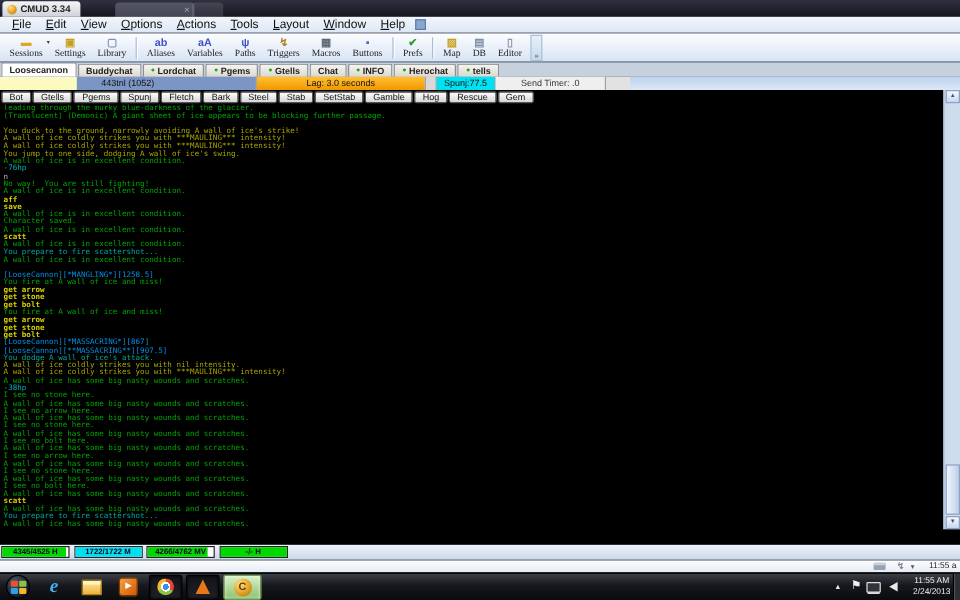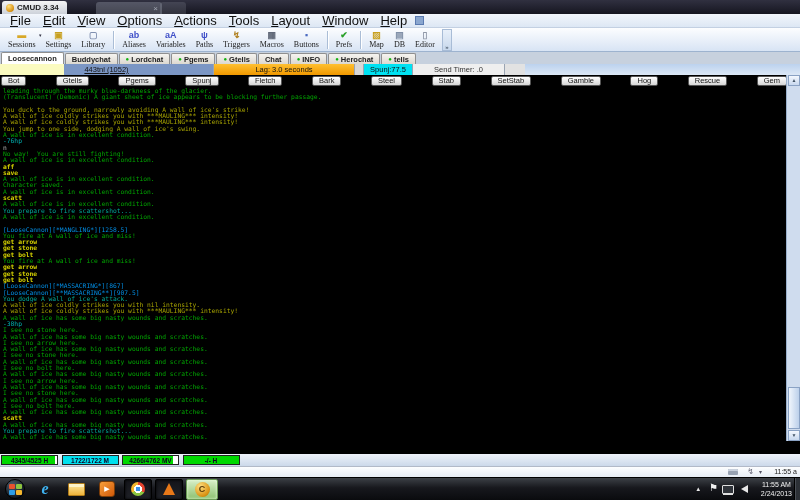--- a/index.html
+++ b/index.html
@@ -17,21 +17,21 @@
   .ghost-tab{position:absolute;left:96px;top:2px;width:58px;height:12px;border-radius:3px 3px 0 0;
     background:rgba(190,198,212,.28);color:rgba(230,235,245,.55);font-size:8px;
     display:flex;align-items:center;justify-content:flex-end;padding:0 4px;}
   .ghost-stub{position:absolute;left:160px;top:2px;width:26px;height:12px;border-radius:3px 3px 0 0;
     background:rgba(190,198,212,.16);}
 
   
   .menubar{position:absolute;left:0;top:14px;width:800px;height:14px;
     background:linear-gradient(#f2f6fc,#dde7f4);border-bottom:1px solid #c3d0e2;
     display:flex;align-items:center;padding-left:4px;box-sizing:border-box;}
-  .menu-item{font-size:13px;color:#111;padding:0 6px;line-height:13px;cursor:default;}
+  .menu-item{font-size:10px;color:#111;padding:0 6px;line-height:13px;cursor:default;}
   .menu-item u{text-decoration:underline;}
   .menu-grip{width:7px;height:7px;margin-left:2px;background:#8aa6cf;border:1px solid #5a7ab0;}
 
   
   .toolbar{position:absolute;left:0;top:28px;width:800px;height:24px;
     background:linear-gradient(#fcfdff,#d8e4f4);border-bottom:1px solid #9db3cf;
     display:flex;align-items:center;padding-left:3px;box-sizing:border-box;}
   .tool{display:flex;flex-direction:column;align-items:center;justify-content:center;
     padding:0 5px;height:22px;position:relative;}
   .tool-ico{font-size:9px;line-height:10px;height:10px;font-weight:bold;}
@@ -51,30 +51,30 @@
   .stab.active{background:#fff;height:12px;}
   .tabdot{color:#12b212;font-size:6px;line-height:6px;}
 
   
   .statusrow{position:absolute;left:0;top:64px;width:800px;height:11px;background:#e2e2e2;}
   .seg{position:absolute;top:0;height:11px;font-size:7.5px;color:#111;
     display:flex;align-items:center;justify-content:center;box-sizing:border-box;
     border-right:1px solid #9aa4b2;overflow:hidden;white-space:nowrap;}
   .seg-tnl{left:0;width:214px;background:#7b96c4;}
   .seg-tnl .fillpart{position:absolute;left:0;top:0;bottom:0;width:64px;background:#fbfbc0;}
-  .seg-tnl span{position:relative;text-decoration:underline;}
+  .seg-tnl span{position:relative;}
   .seg-lag{left:214px;width:141px;background:linear-gradient(#ffc030,#f09800);}
   .seg-gapA{left:355px;width:9px;background:#d8d8d8;}
   .seg-save{left:364px;width:49px;background:#00e2f2;}
   .seg-send{left:413px;width:92px;background:#efefef;color:#333;}
   .seg-rest{left:525px;width:275px;background:linear-gradient(#bcd2ee,#dce8f6);border-right:none;}
 
   
   .macrorow{position:absolute;left:0;top:75px;width:788px;height:12px;background:#000;
-    display:flex;align-items:center;padding-left:1px;box-sizing:border-box;justify-content:space-between;}
+    display:flex;align-items:center;padding-left:1px;box-sizing:border-box;}
   .mbtn{height:10px;margin-right:1px;padding:0 6px;font-size:7.5px;line-height:8px;color:#111;
     background:linear-gradient(#ffffff,#d6d6d6);border:1px solid #555;border-radius:2px;
     font-family:"Liberation Sans",sans-serif;}
 
   
   .terminal{position:absolute;left:0;top:87px;width:786px;height:354px;background:#000;
     overflow:hidden;padding:1px 0 0 3px;box-sizing:border-box;}
   .tline{font-family:"DejaVu Sans Mono",monospace;font-size:6.3px;line-height:6.3px;
     height:6.3px;white-space:pre;}
   .c-g{color:#00a400}.c-o{color:#a8a400}.c-y{color:#d8d400;font-weight:bold}

